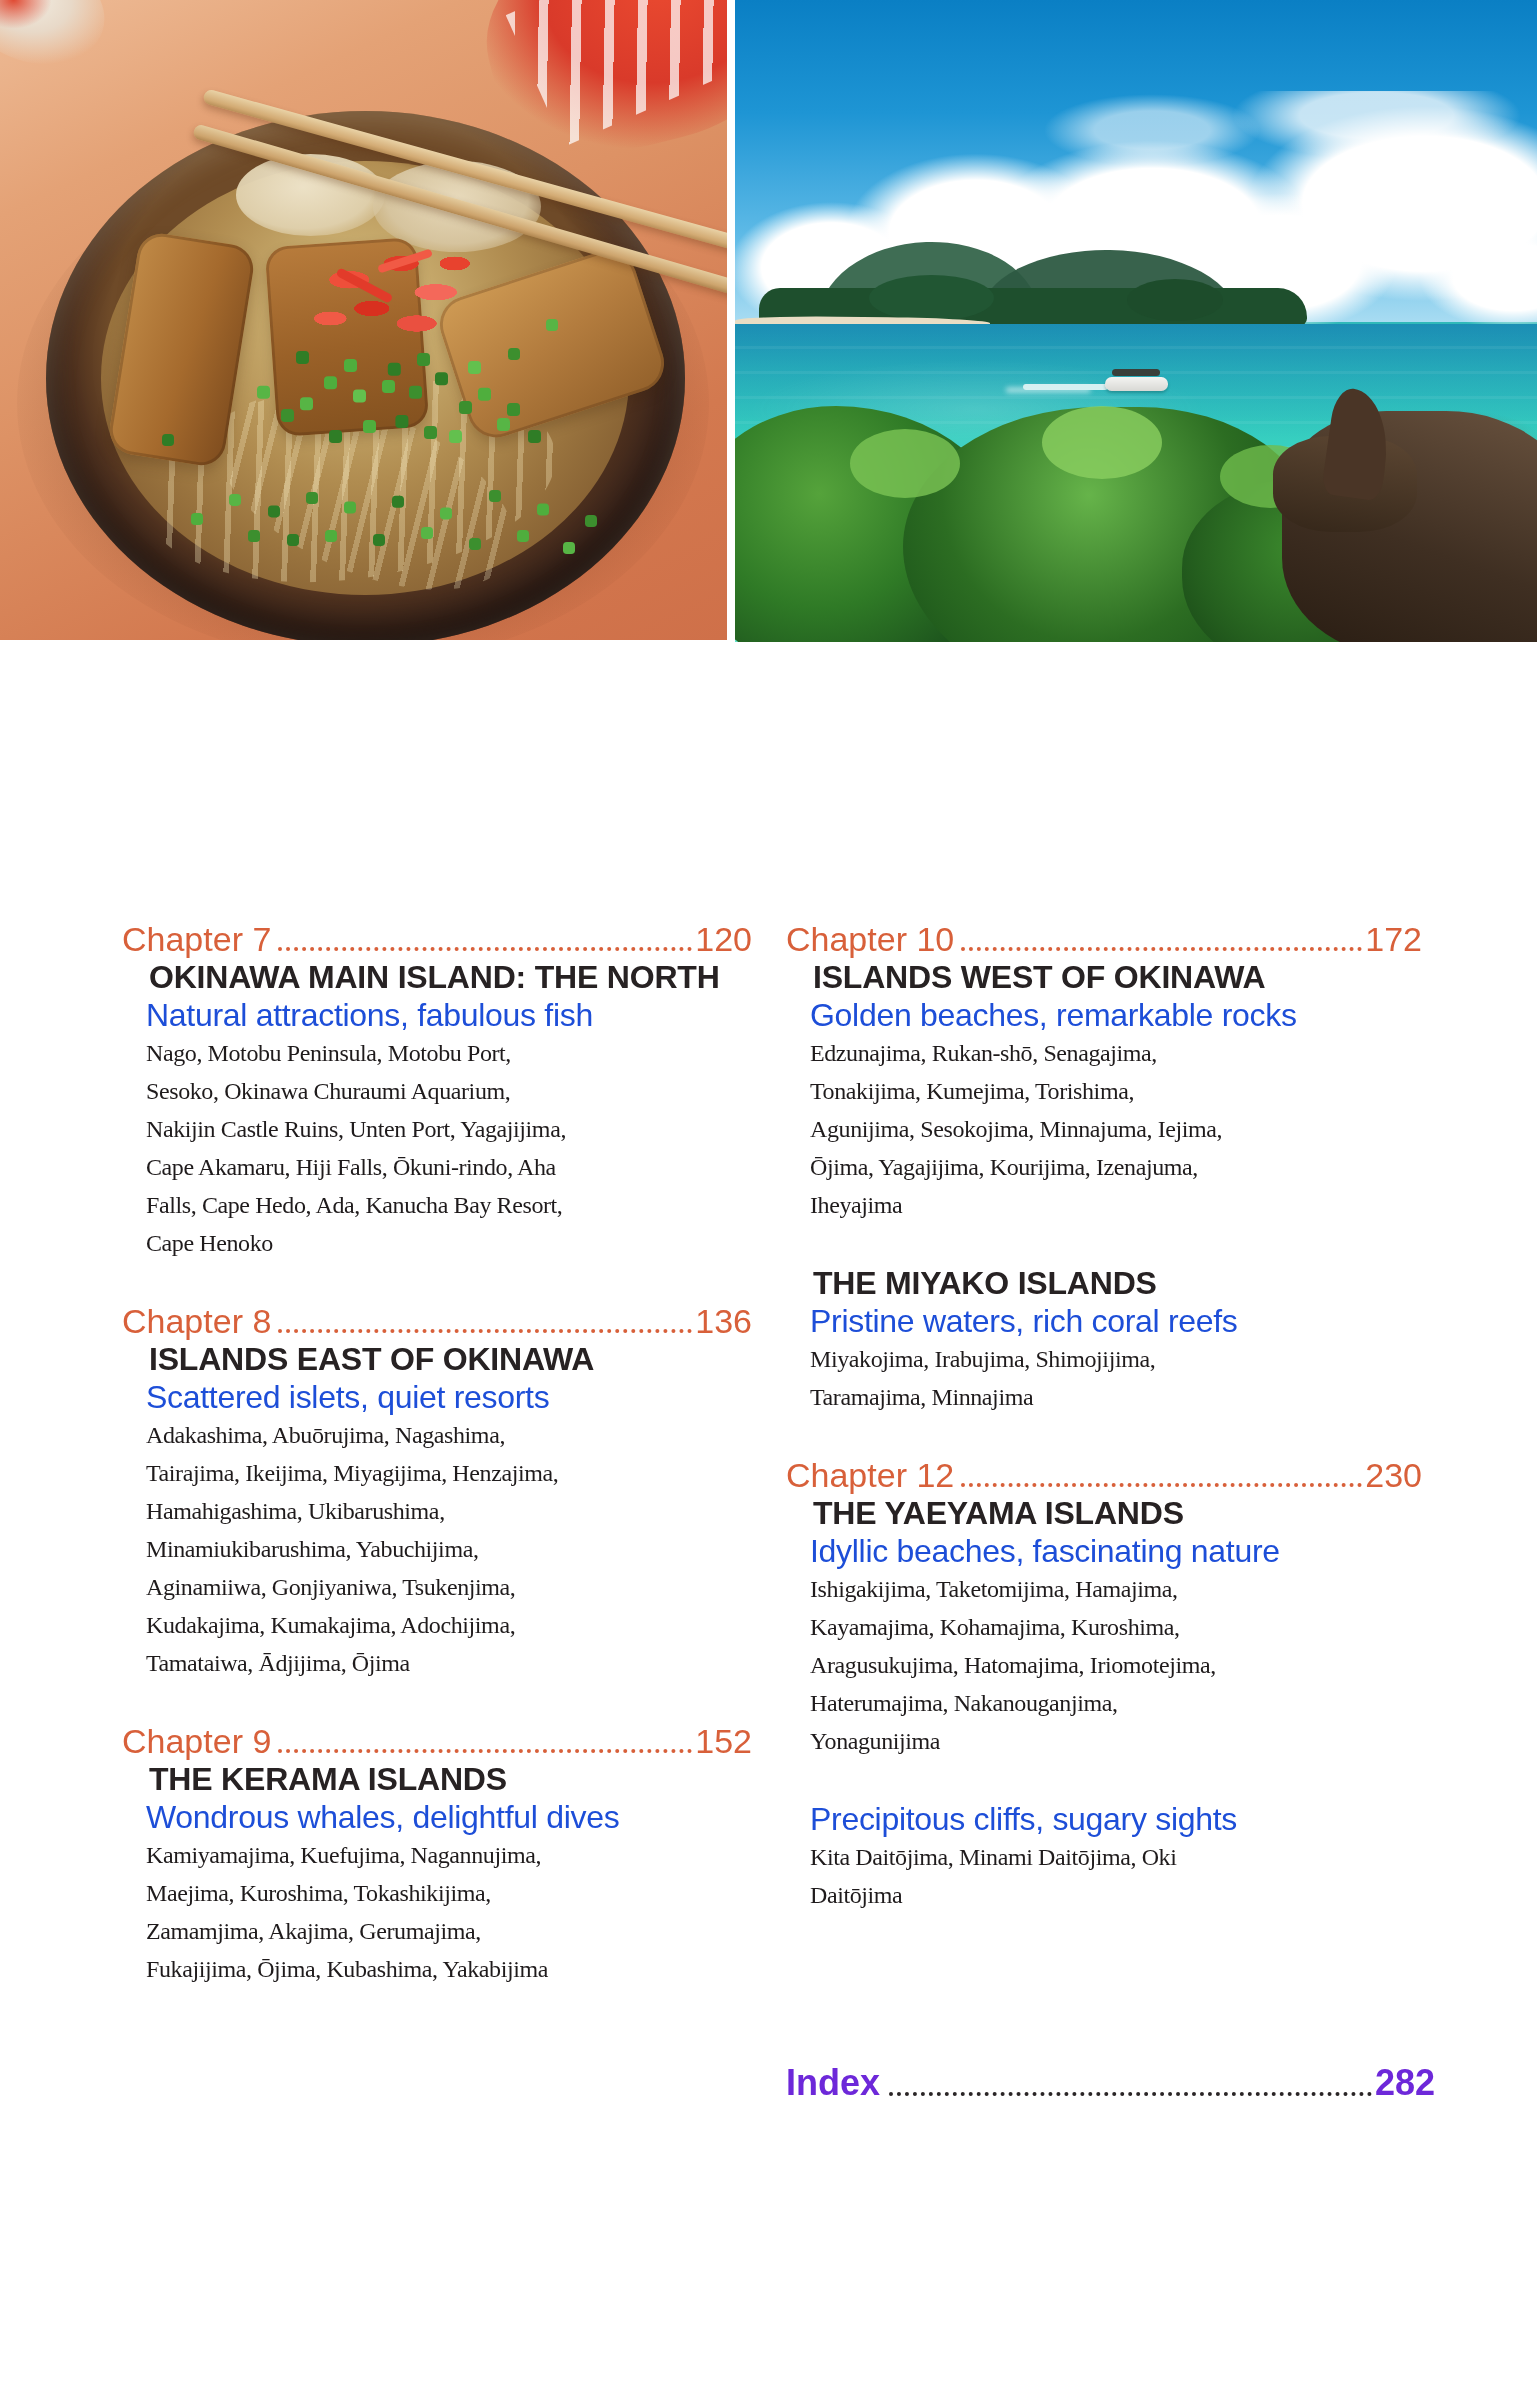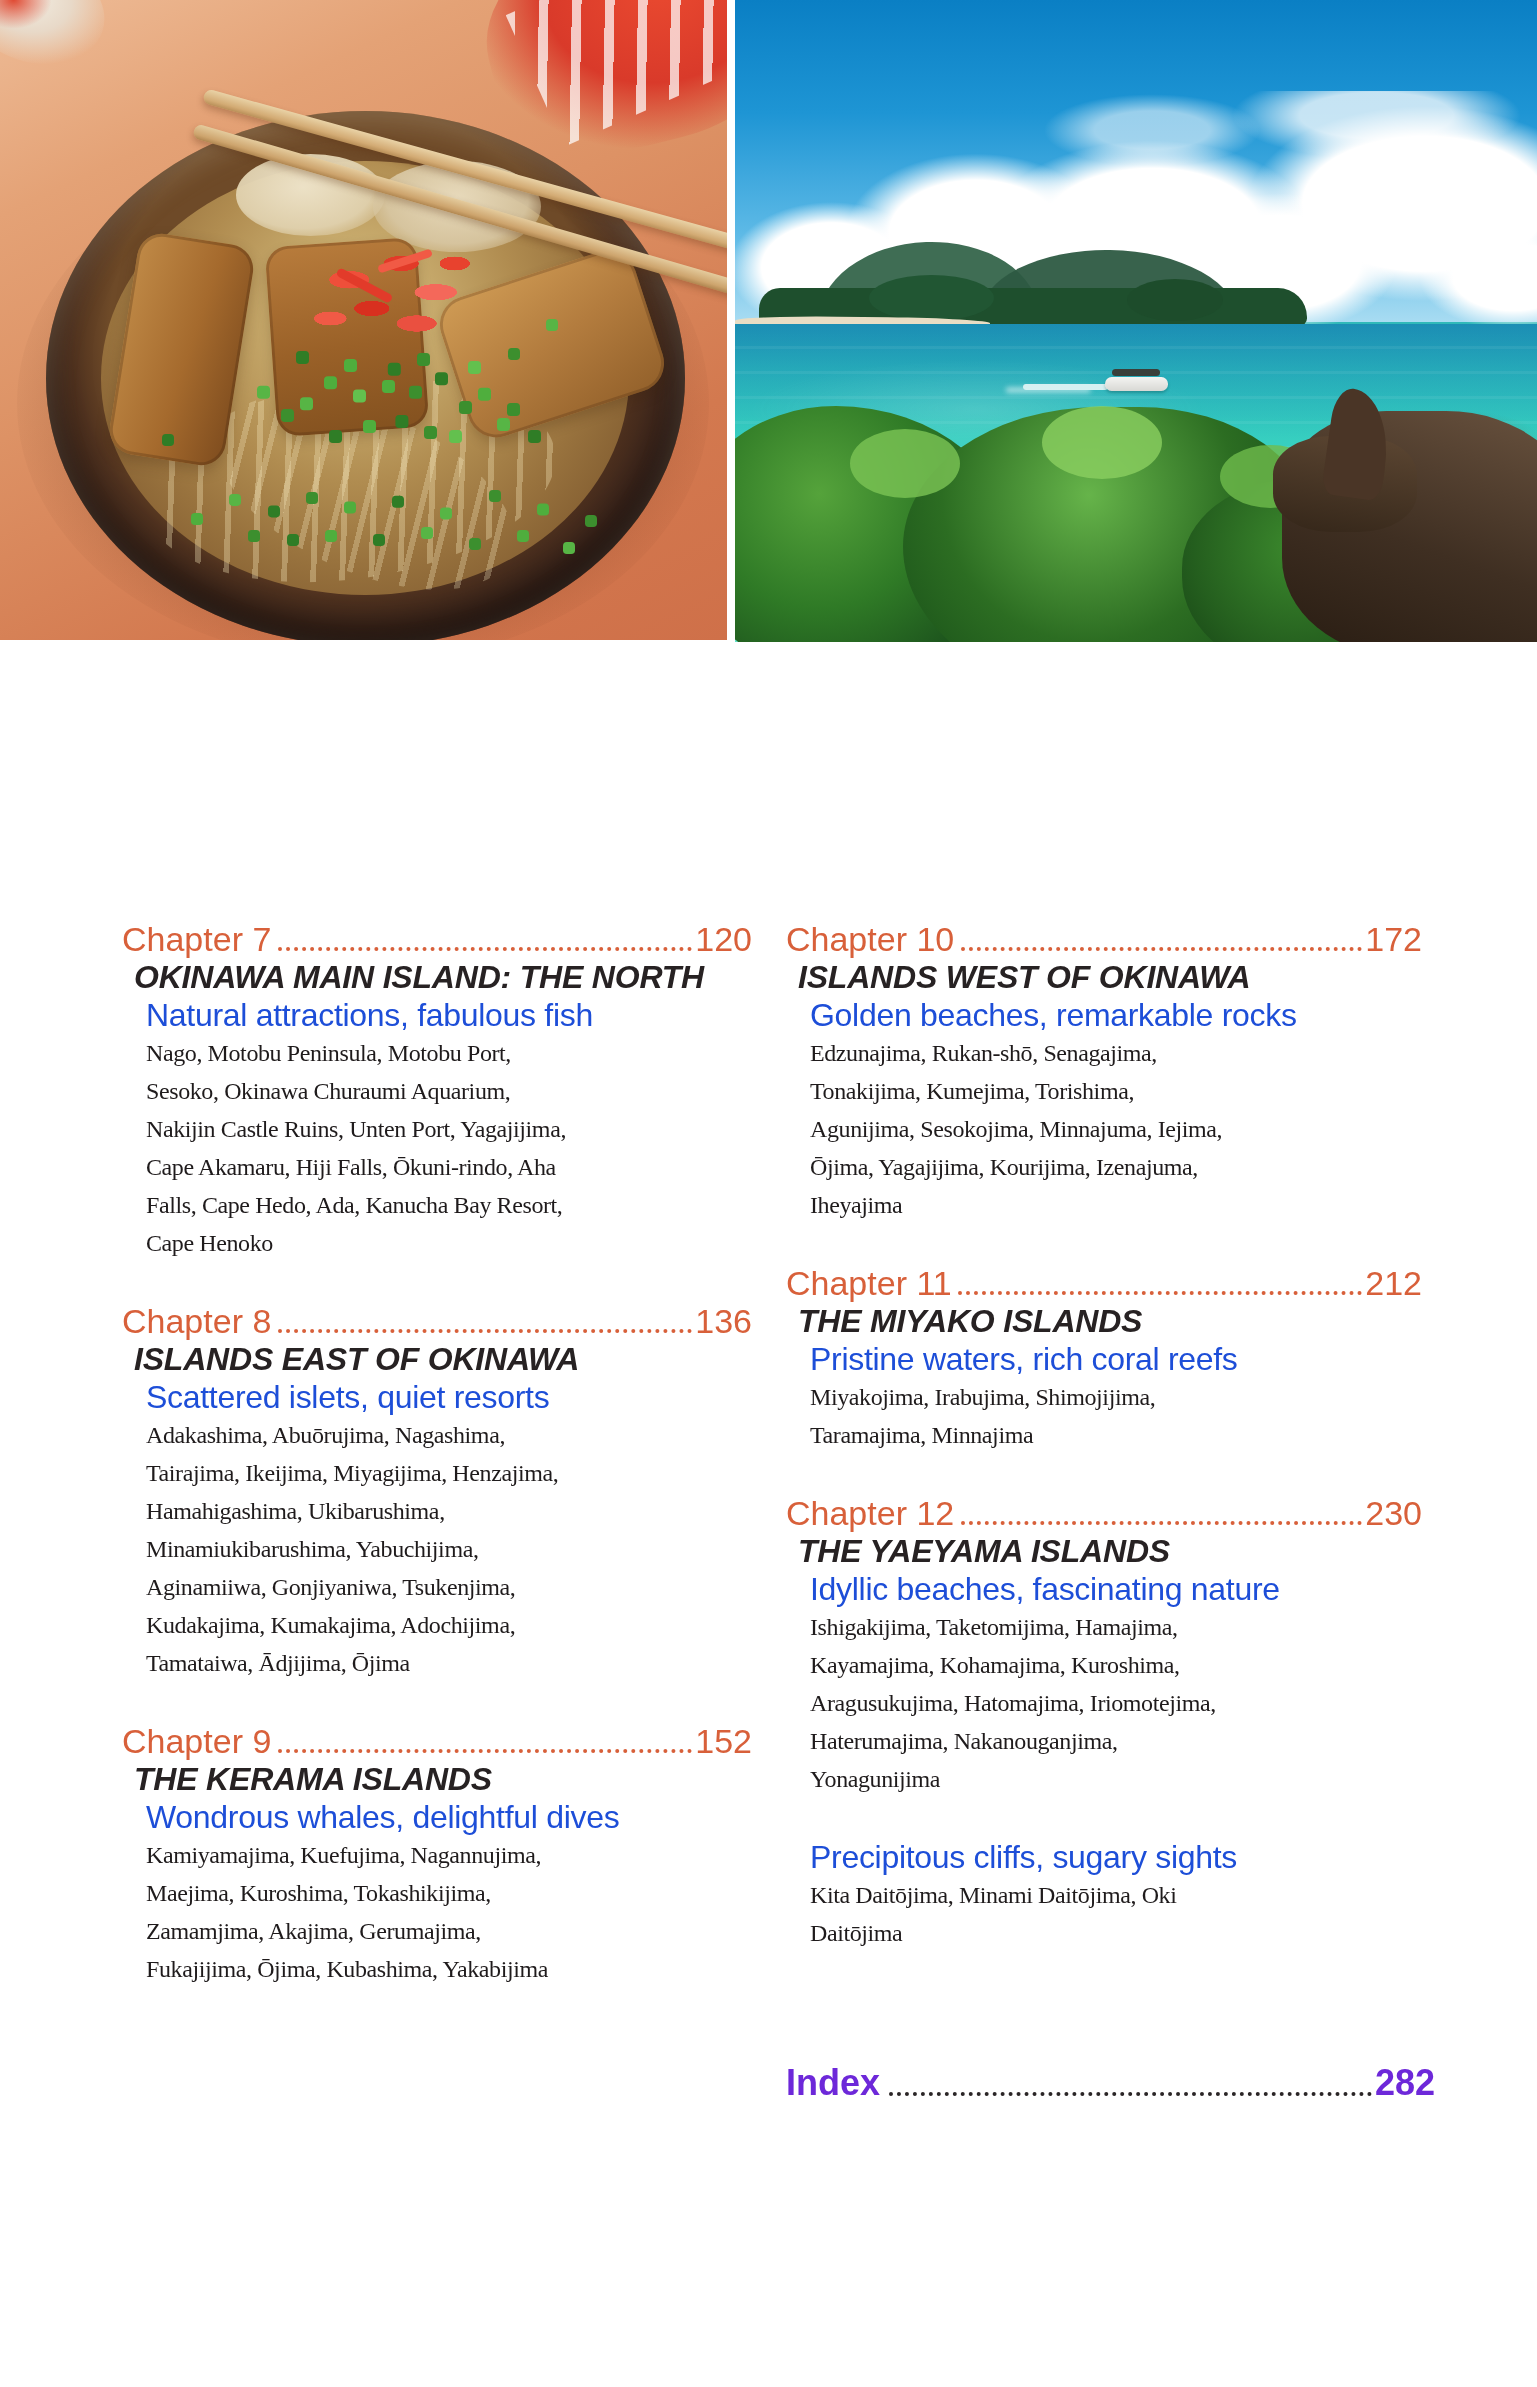--- a/index.html
+++ b/index.html
@@ -138,21 +138,21 @@
 
   
   .toc-col{position:absolute;top:920px;}
   .toc-col-left{left:122px;width:630px;}
   .toc-col-right{left:786px;width:636px;}
   .toc-section{margin:0 0 40px 0;}
   .chapter-line{display:flex;align-items:flex-end;color:#d8603a;font-size:34px;line-height:38px;}
   .chapter-label{white-space:nowrap;}
   .leader{flex:1 1 auto;border-bottom:4.8px dotted #d8603a;margin:0 2.9px 6.7px 6.7px;min-width:29px;}
   .chapter-page{white-space:nowrap;}
-  .section-title{margin-left:12px;font-weight:700;font-size:32px;line-height:38px;color:#272223;letter-spacing:-0.2px;white-space:nowrap;font-style:italic;}
+  .section-title{margin-left:27px;font-weight:700;font-size:32px;line-height:38px;color:#272223;letter-spacing:-0.2px;white-space:nowrap;}
   .section-subtitle{margin-left:24px;font-size:32px;line-height:38px;color:#1d4ed8;letter-spacing:-0.3px;white-space:nowrap;}
   .section-places{margin-left:24px;font-family:"Liberation Serif","DejaVu Serif",serif;
     font-size:24px;line-height:38px;color:#1f1b1c;letter-spacing:-0.4px;white-space:pre-line;width:max-content;}
   .index-row{position:absolute;left:786px;top:2062px;width:649px;display:flex;align-items:flex-end;
     font-size:36px;line-height:42px;font-weight:700;color:#6d28d9;}
   .index-row .leader{border-bottom-color:#2a2526;margin:0 2.9px 7.7px 8.6px;}
 </style>
 </head>
 <body>
 
@@ -267,25 +267,20 @@
     <div class="section-title">ISLANDS WEST OF OKINAWA</div>
     <div class="section-subtitle">Golden beaches, remarkable rocks</div>
     <div class="section-places">Edzunajima, Rukan-shō, Senagajima,
 Tonakijima, Kumejima, Torishima,
 Agunijima, Sesokojima, Minnajuma, Iejima,
 Ōjima, Yagajijima, Kourijima, Izenajuma,
 Iheyajima</div>
   </div>
 
   <div class="toc-section">
-    <div class="chapter-line">
-      <span class="chapter-label">Chapter 11</span>
-      <span class="leader"></span>
-      <span class="chapter-page">212</span>
-    </div>
     <div class="section-title">THE MIYAKO ISLANDS</div>
     <div class="section-subtitle">Pristine waters, rich coral reefs</div>
     <div class="section-places">Miyakojima, Irabujima, Shimojijima,
 Taramajima, Minnajima</div>
   </div>
 
   <div class="toc-section">
     <div class="chapter-line">
       <span class="chapter-label">Chapter 12</span>
       <span class="leader"></span>

